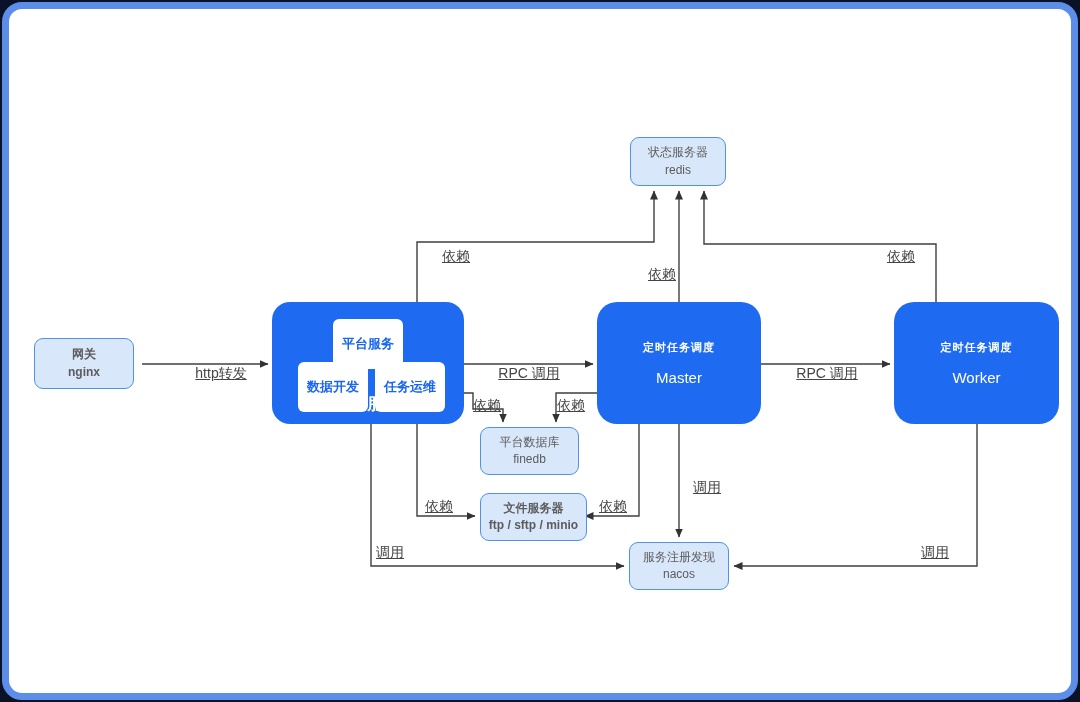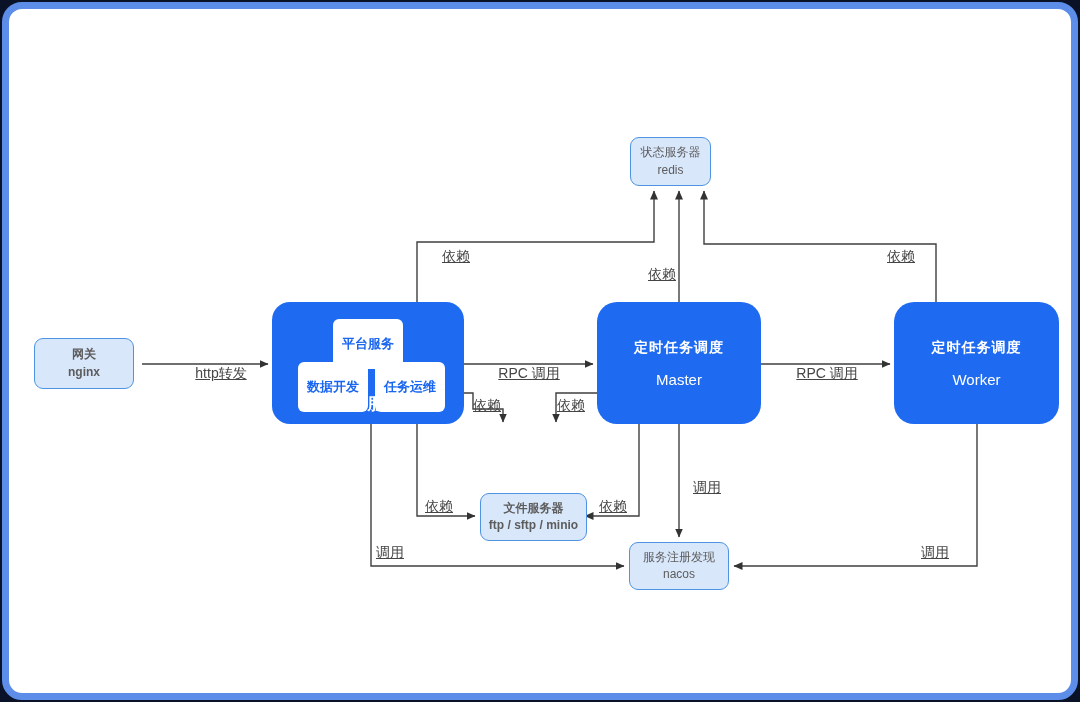--- a/index.html
+++ b/index.html
@@ -10,21 +10,21 @@
   .canvas{position:absolute;inset:0;}
   svg.wires{position:absolute;left:0;top:0;width:1080px;height:702px;pointer-events:none;}
 
   .node{position:absolute;display:flex;flex-direction:column;align-items:center;justify-content:center;
         box-sizing:border-box;text-align:center;}
   .node-light{background:#d9e7fb;border:1.5px solid #4e94e2;border-radius:9px;
               color:#5c5c5c;font-size:12px;line-height:1.45;}
   .node-primary{background:#1e6bf1;color:#ffffff;border-radius:20px;}
 
   .node-light .t1,.node-light .t2{display:block;}
-  .big-title{font-size:14px;font-weight:600;letter-spacing:1px;font-family:Liberation Serif, serif;}
+  .big-title{font-size:11px;font-weight:600;letter-spacing:1px;font-family:Liberation Serif, serif;}
   .big-sub{font-size:15px;font-weight:400;margin-top:14px;}
 
   .web-box{border-radius:18px;}
   .pill{position:absolute;background:#ffffff;color:#1a66f0;font-weight:bold;font-size:13px;
         padding:16px 9px;border-radius:6px;white-space:nowrap;}
   .pill-platform{top:17px;left:50%;transform:translateX(-50%);}
   .pill-datadev{top:60px;left:26px;}
   .pill-taskops{top:60px;left:103px;}
   .web-title{position:absolute;bottom:9px;left:0;right:0;text-align:center;
              color:#fff;font-size:17px;font-weight:600;}
@@ -60,25 +60,29 @@
           <path d="M362,415 V557 H615" marker-end="url(#arr)"></path>
           <path d="M968,415 V557 H725" marker-end="url(#arr)"></path>
         </g>
       </svg>
 
       <div class="node node-light" style="left:25px;top:329px;width:100px;height:51px;font-weight:bold;">
         <span class="t1">网关</span>
         <span class="t2">nginx</span>
       </div>
 
-      <div class="node node-light" style="left:621px;top:128px;width:81px;height:49px;">
+      <div class="node node-light" style="left:621px;top:128px;width:96px;height:49px;">
         <span class="t1">状态服务器</span>
         <span class="t2">redis</span>
       </div>
 
+      <div class="node node-light" style="left:471px;top:418px;width:99px;height:48px;">
+        <span class="t1">平台数据库</span>
+        <span class="t2">finedb</span>
+      </div>
 
       <div class="node node-light" style="left:471px;top:484px;width:107px;height:48px;font-weight:bold;">
         <span class="t1">文件服务器</span>
         <span class="t2">ftp / sftp / minio</span>
       </div>
 
       <div class="node node-light" style="left:620px;top:533px;width:100px;height:48px;">
         <span class="t1">服务注册发现</span>
         <span class="t2">nacos</span>
       </div>

